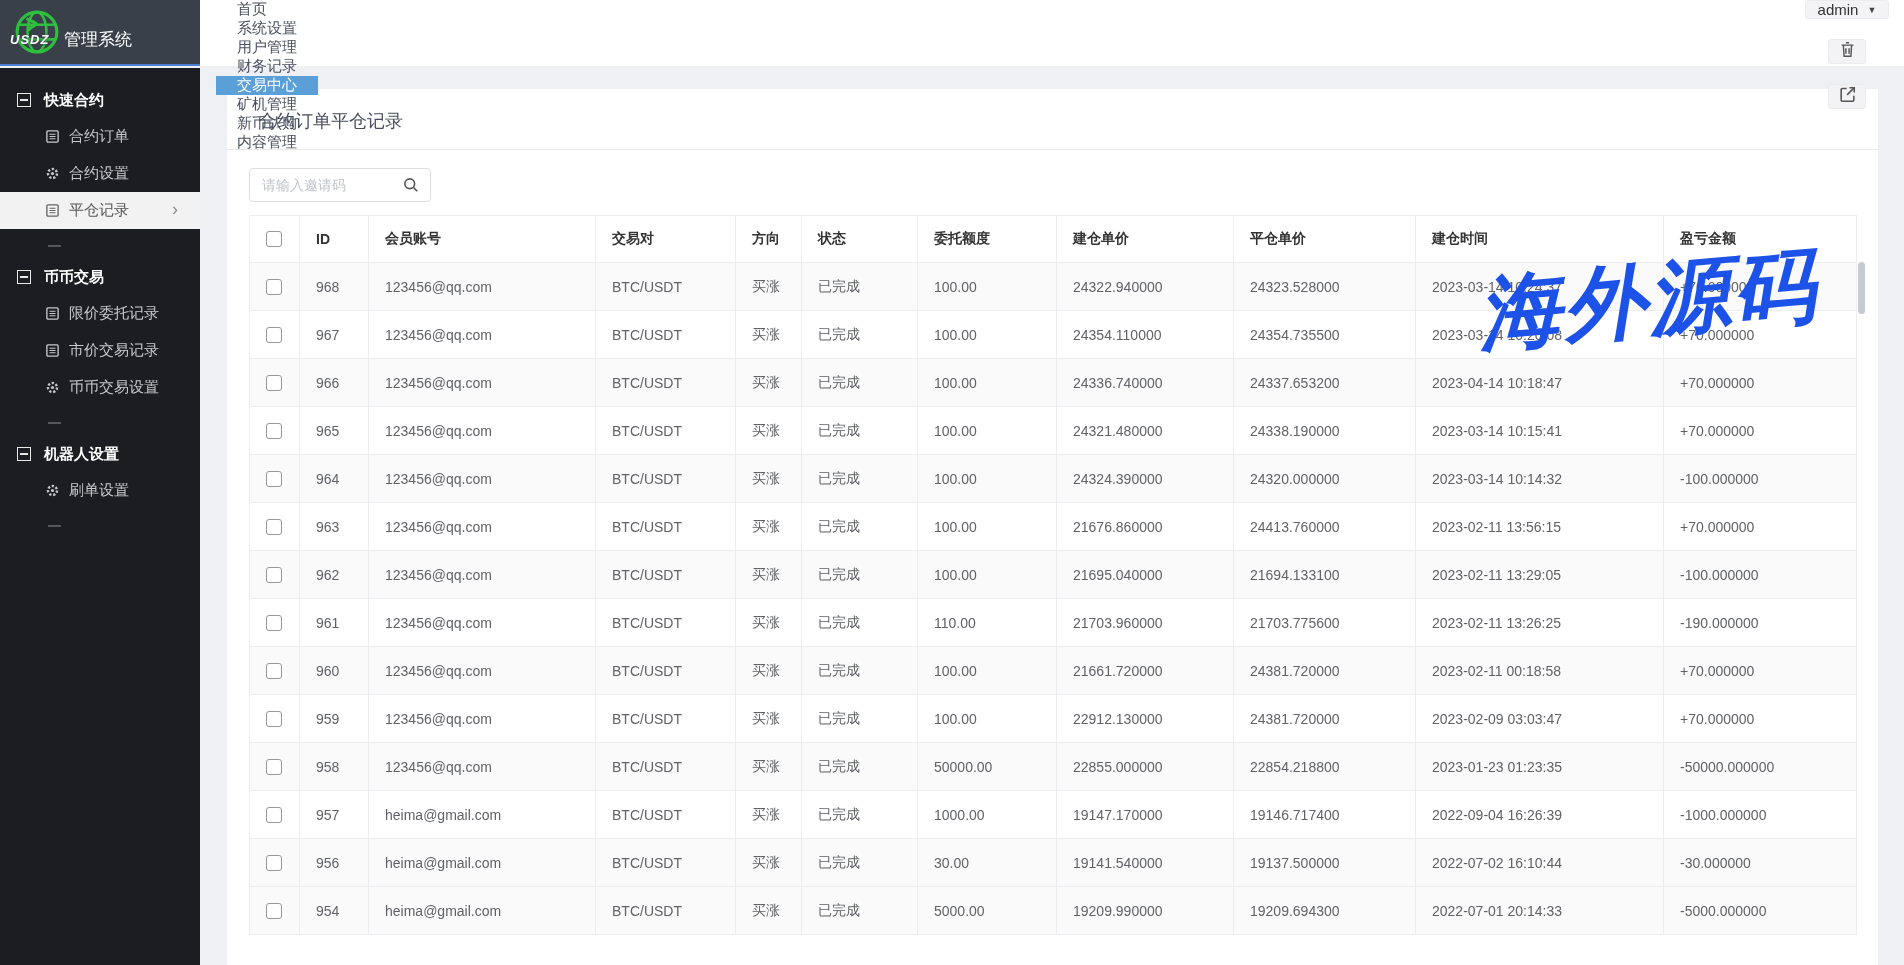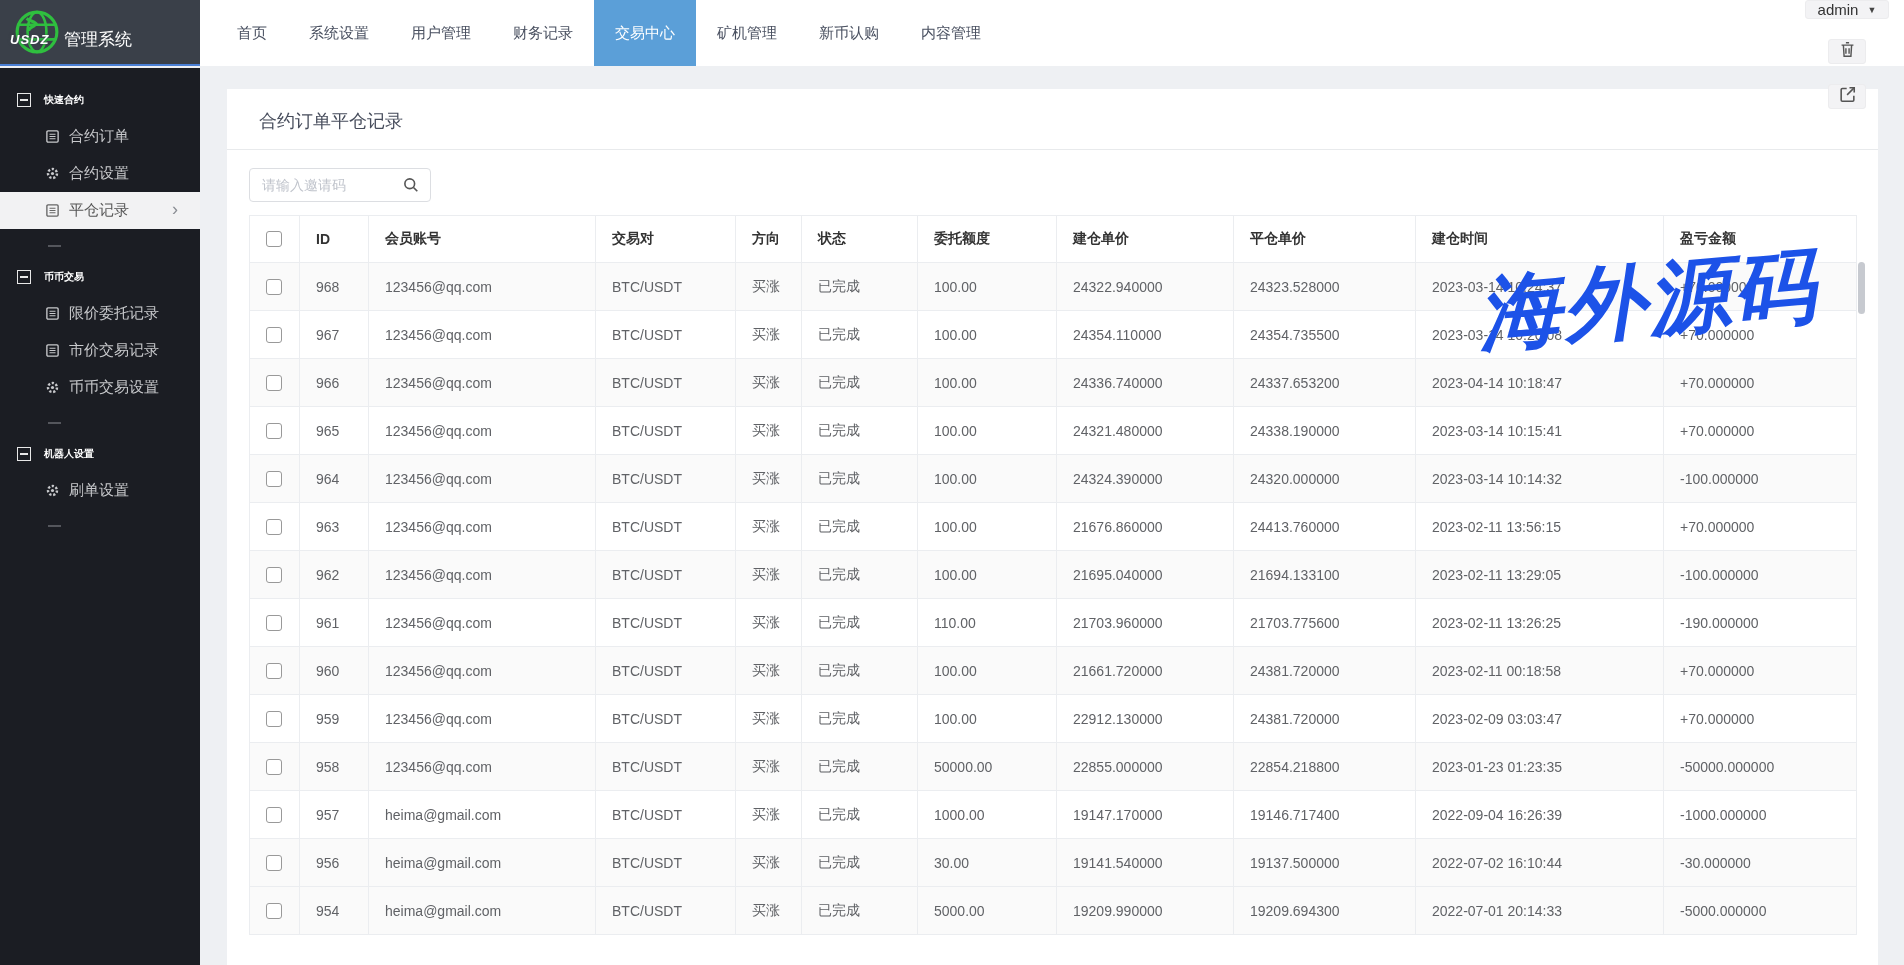--- a/index.html
+++ b/index.html
@@ -6,33 +6,33 @@
   html,body { width:1904px; height:965px; overflow:hidden; }
   body { font-family:"Liberation Sans","DejaVu Sans",sans-serif; background:#eef0f3; color:#515a6e; position:relative; }
 
   
   .topbar { position:absolute; left:0; top:0; width:1904px; height:66px; background:#fff; z-index:5; display:flex; align-items:stretch; }
   .logo-area { width:200px; height:66px; background:#3a4049; border-bottom:2px solid #4a7fd4; display:flex; align-items:center; padding-left:14px; position:relative; flex:0 0 200px; }
   .globe { position:relative; width:46px; height:46px; }
   .globe svg { width:46px; height:46px; }
   .logo-usdz { position:absolute; left:-4px; bottom:8px; color:#fff; font-weight:bold; font-style:italic; font-size:13px; letter-spacing:1px; text-shadow:0 0 3px #3a4049; }
   .logo-title { color:#fff; font-size:17px; margin-left:4px; margin-top:14px; }
-  .nav { display:flex; align-items:stretch; margin-left:16px; }
+  .nav { display:flex; align-items:stretch; margin-left:16px;flex-direction:column; }
   .nav-item { display:flex; align-items:center; padding:0 21px; font-size:15px; color:#495060; cursor:pointer; }
   .nav-item.active { background:#5b9fd8; color:#fff; }
   .top-actions { margin-left:auto; display:flex; align-items:center; padding-right:15px; gap:20px;flex-direction:column; }
   .btn-light { background:#f3f3f5; border:1px solid #ececee; border-radius:3px; height:36px; display:flex; align-items:center; justify-content:center; cursor:pointer; }
   .btn-admin { width:84px; font-size:15px; color:#333; gap:9px; }
   .caret { font-size:9px; color:#444; }
   .btn-icon { width:38px; }
   .btn-icon svg { width:19px; height:19px; }
 
   
   .sidebar { position:absolute; left:0; top:68px; width:200px; height:897px; background:#1b1d23; z-index:4; padding-top:14px; }
-  .side-section-title { display:flex; align-items:center; height:36px; padding-left:17px; color:#fff; font-size:10px; font-weight:bold; cursor:pointer; }
+  .side-section-title { display:flex; align-items:center; height:36px; padding-left:17px; color:#fff; font-size:15px; font-weight:bold; cursor:pointer; }
   .collapse-box { width:14px; height:14px; border:1.5px solid #e8e8e8; margin-right:13px; position:relative; flex:0 0 14px; }
   .collapse-box::after { content:""; position:absolute; left:2px; right:2px; top:50%; height:1.5px; margin-top:-1px; background:#e8e8e8; }
   .side-item { display:flex; align-items:center; height:37px; padding-left:45px; color:#c8c9cc; font-size:15px; cursor:pointer; position:relative; }
   .side-item .icon { display:flex; margin-right:9px; }
   .side-item .icon svg { width:15px; height:15px; }
   .side-item.active { background:#f2f2f3; color:#555; }
   .side-item.active svg * { stroke:#666 !important; fill-opacity:1; }
   .side-item .chev { position:absolute; right:22px; color:#8a8d93; font-size:18px; line-height:1; top:8px; }
   .side-dash { height:2px; width:13px; background:#54565c; margin:16px 0 12px 48px; }
 

